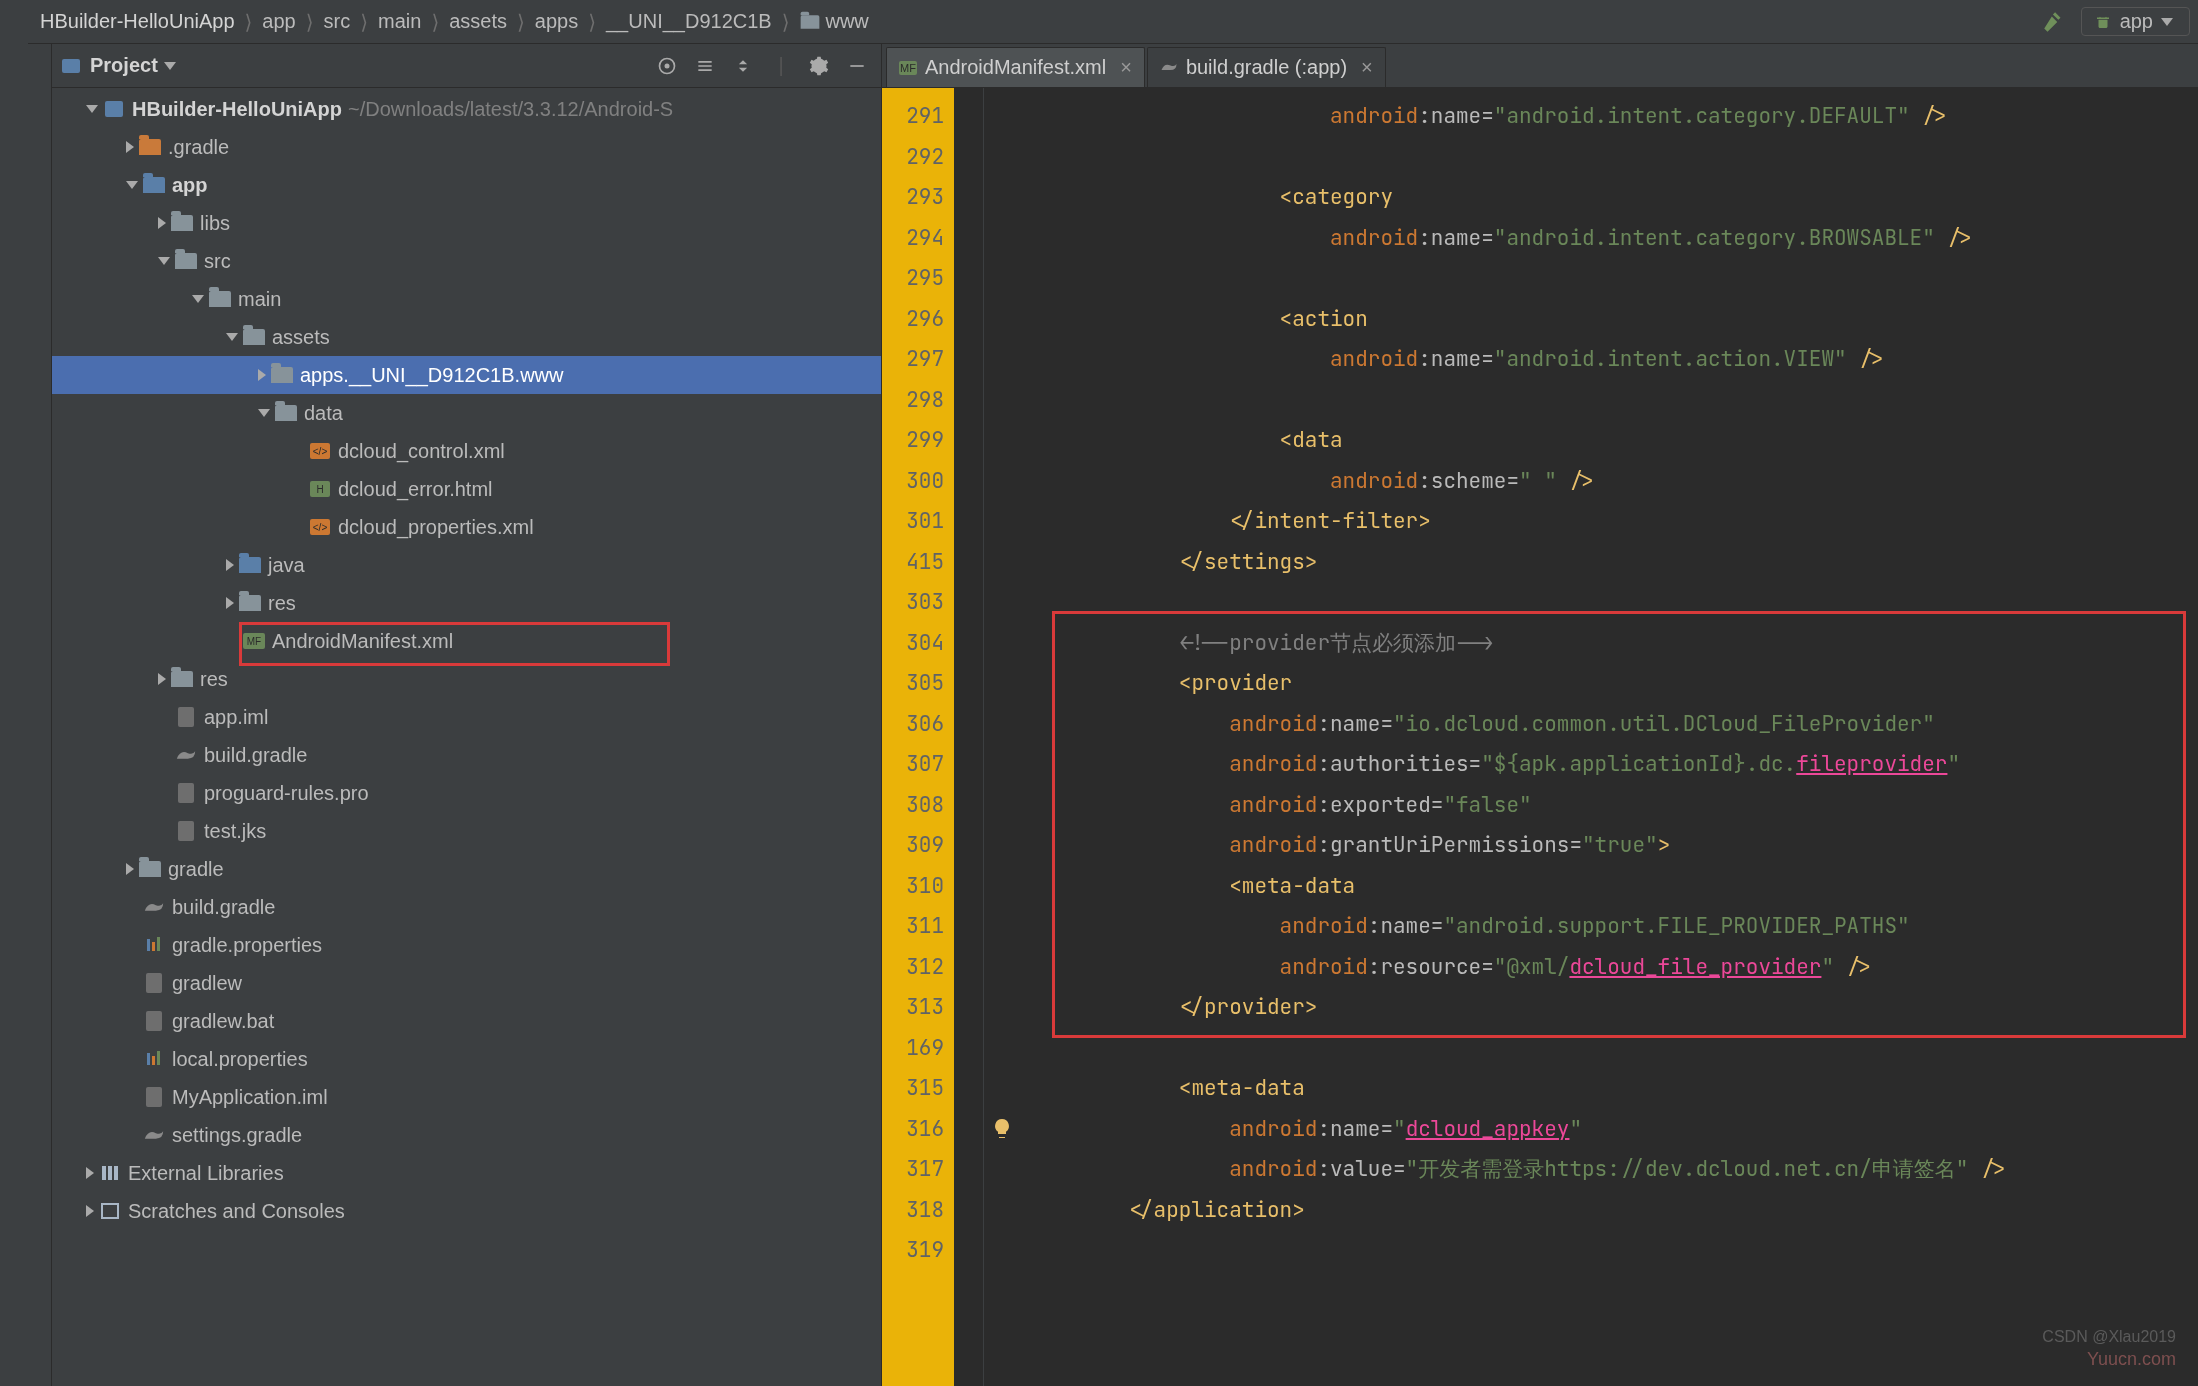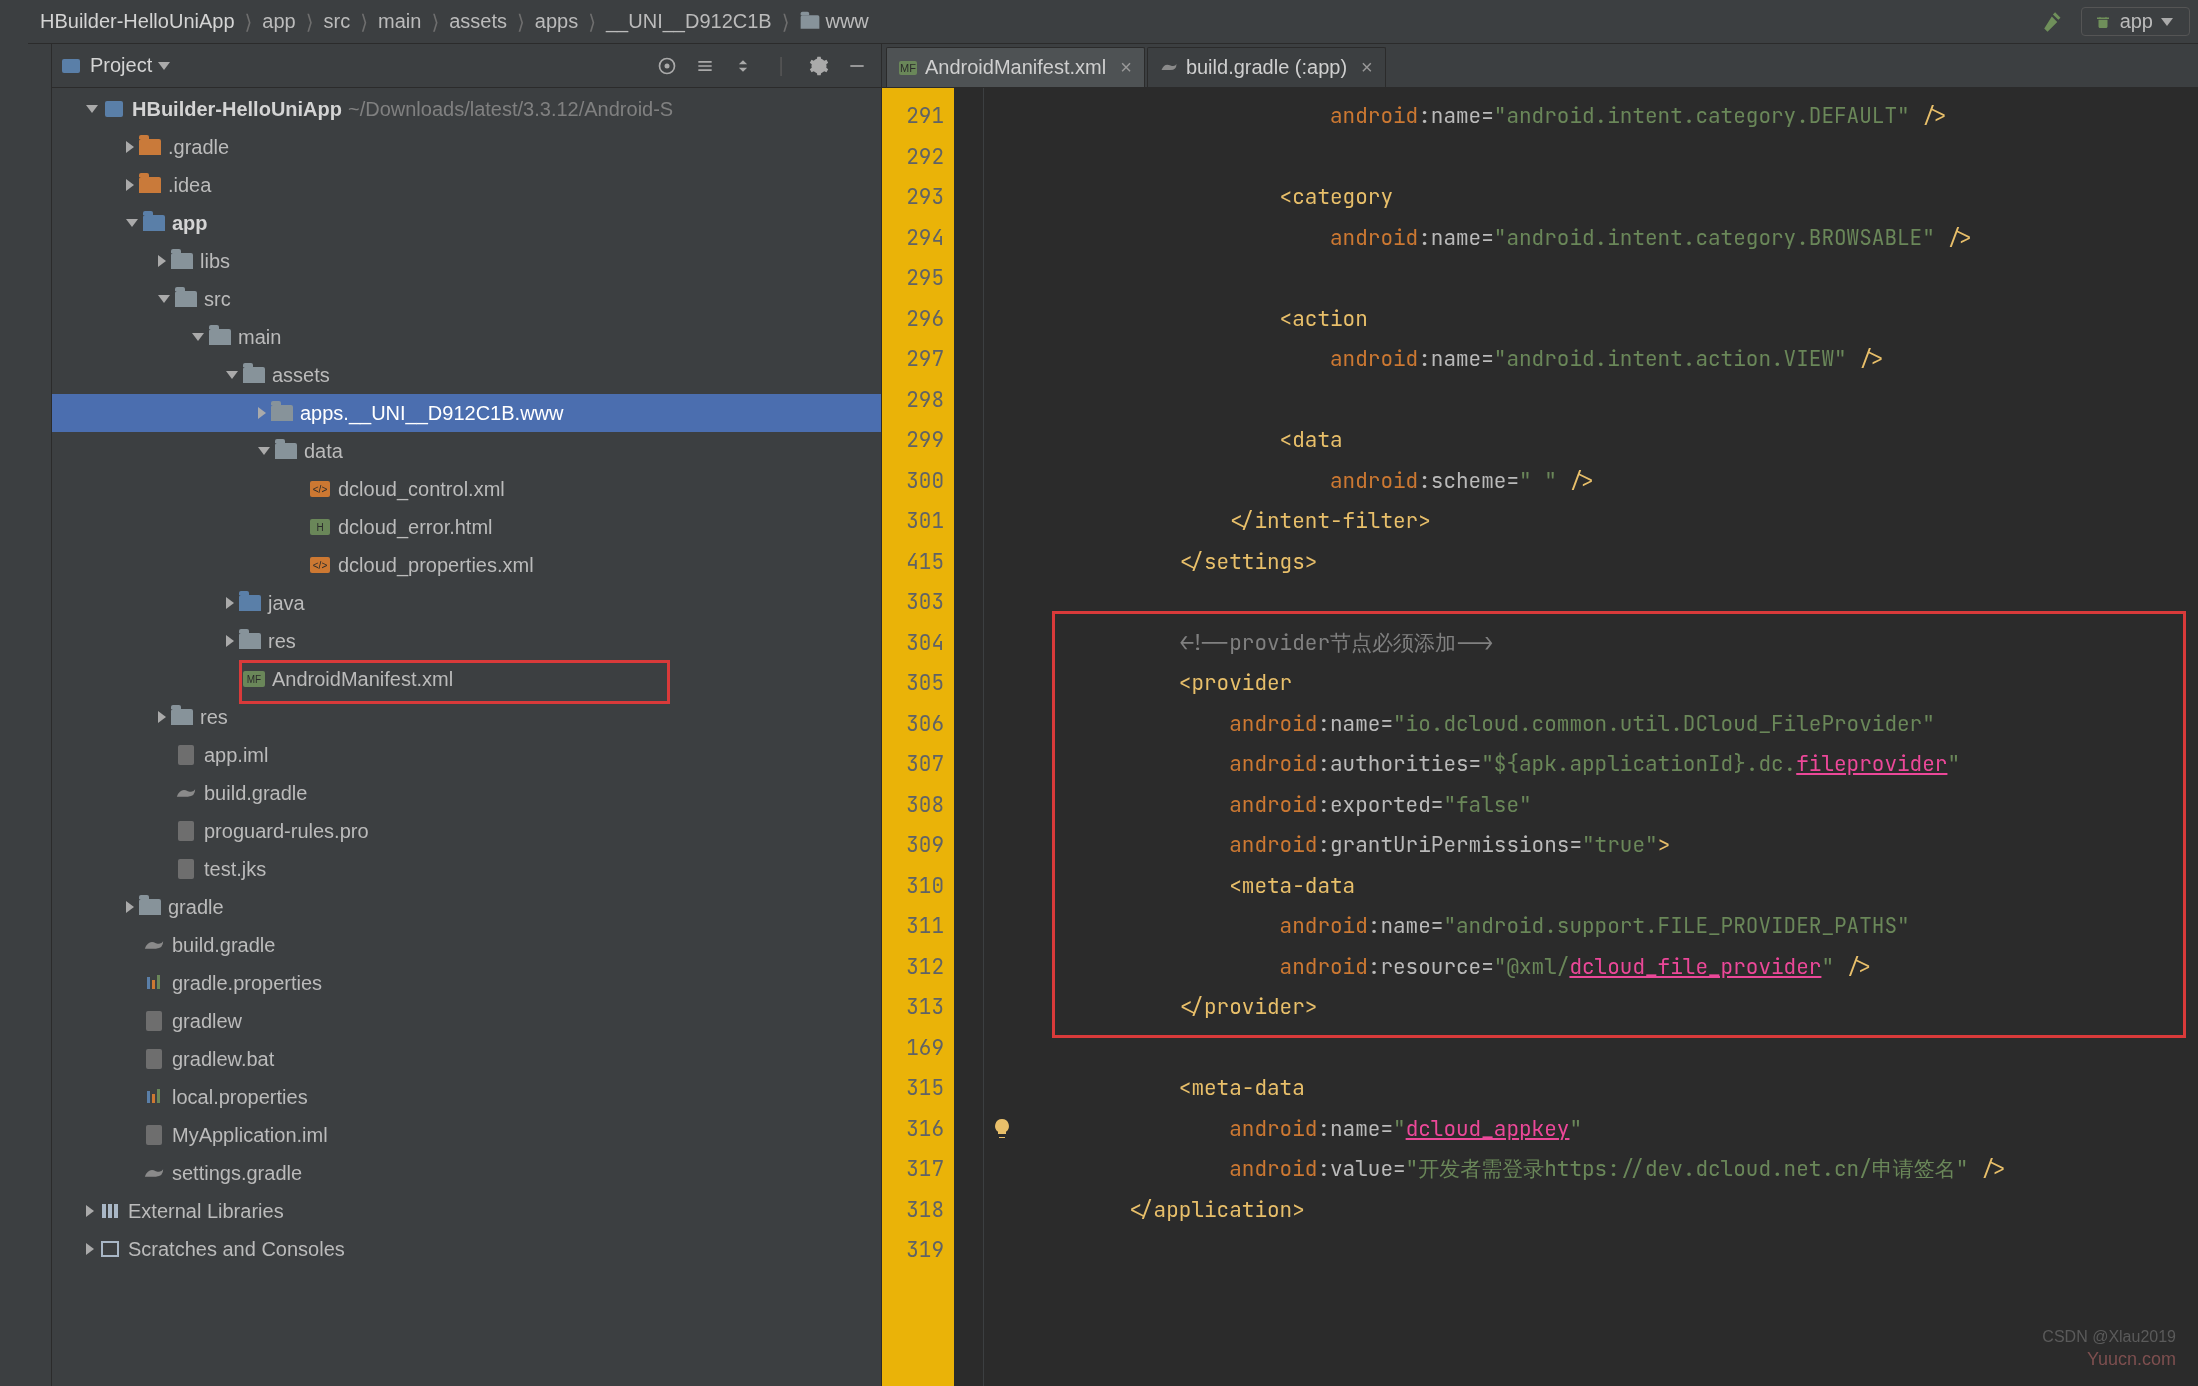--- a/index.html
+++ b/index.html
@@ -22,21 +22,21 @@
 
 
 .main { flex: 1; display: flex; min-height: 0; }
 
 
 .gutter-left { width: 24px; background: #3c3f41; border-right: 1px solid #2b2b2b; }
 
 
 .project-panel { width: 830px; background: #3c3f41; display: flex; flex-direction: column; border-right: 1px solid #2b2b2b; }
 .panel-header { height: 44px; display: flex; align-items: center; padding: 0 10px; border-bottom: 1px solid #2b2b2b; }
-.panel-header .title { color: #d4d4d4; font-weight: 400; display: flex; align-items: center; gap: 6px; }
+.panel-header .title { color: #d4d4d4; font-weight: 700; display: flex; align-items: center; gap: 6px; }
 .panel-header .spacer { flex: 1; }
 .panel-header .btn { width: 28px; height: 28px; display: flex; align-items: center; justify-content: center; color: #aaa; margin-left: 10px; }
 .tree { flex: 1; overflow: auto; padding-top: 2px; font-size: 20px; }
 .node { display: flex; align-items: center; height: 38px; white-space: nowrap; }
 .node .icon { width: 24px; height: 20px; display: inline-flex; align-items: center; justify-content: center; margin-right: 6px; }
 .node .label { color: #bbbbbb; }
 .node .suffix { color: #808080; margin-left: 6px; }
 .node.selected { background: #4b6eaf; }
 .node.selected .label, .node.selected .suffix { color: #ffffff; }
 .node.bold .label { font-weight: 600; color: #d4d4d4; }
@@ -198,27 +198,20 @@
             </span>
             <span class="label">HBuilder-HelloUniApp</span>
             <span class="suffix">~/Downloads/latest/3.3.12/Android-S</span>
           </div>
           <div class="node d1">
             <span class="tri-right"></span>
             <span class="icon">
               <span class="fld orange"></span>
             </span>
             <span class="label">.gradle</span>
-          </div>
-          <div class="node d1">
-            <span class="tri-right"></span>
-            <span class="icon">
-              <span class="fld orange"></span>
-            </span>
-            <span class="label">.idea</span>
           </div>
           <div class="node d1 bold">
             <span class="tri-down"></span>
             <span class="icon">
               <span class="fld blue"></span>
             </span>
             <span class="label">app</span>
           </div>
           <div class="node d2">
             <span class="tri-right"></span>

